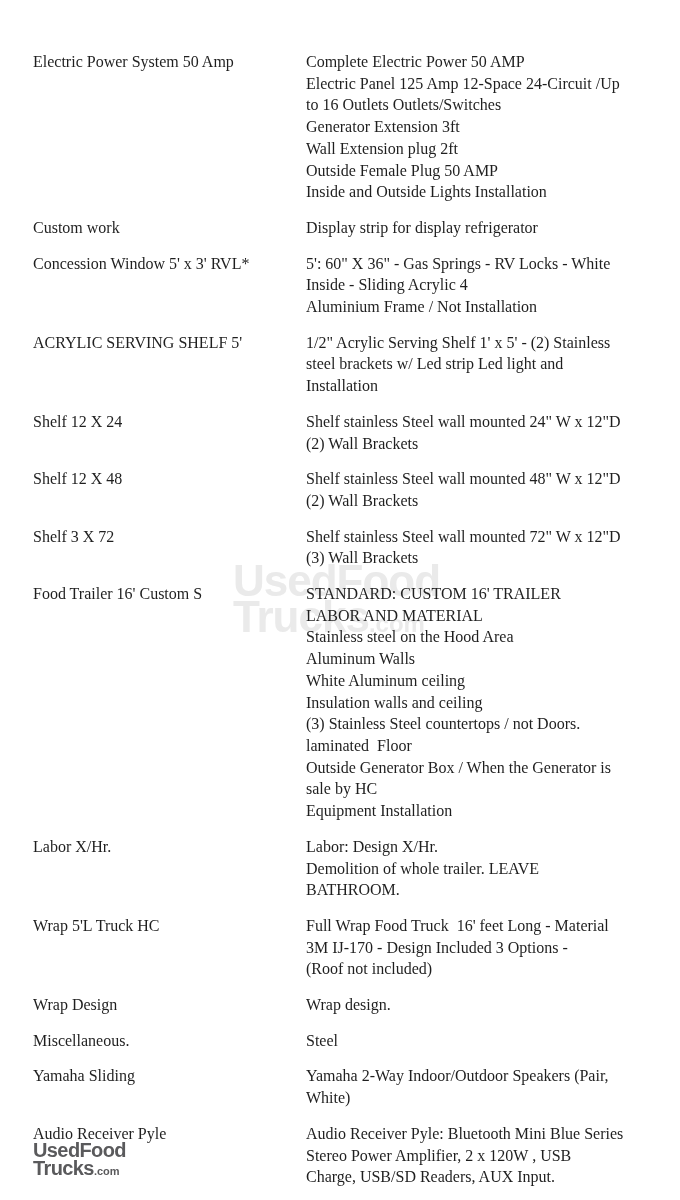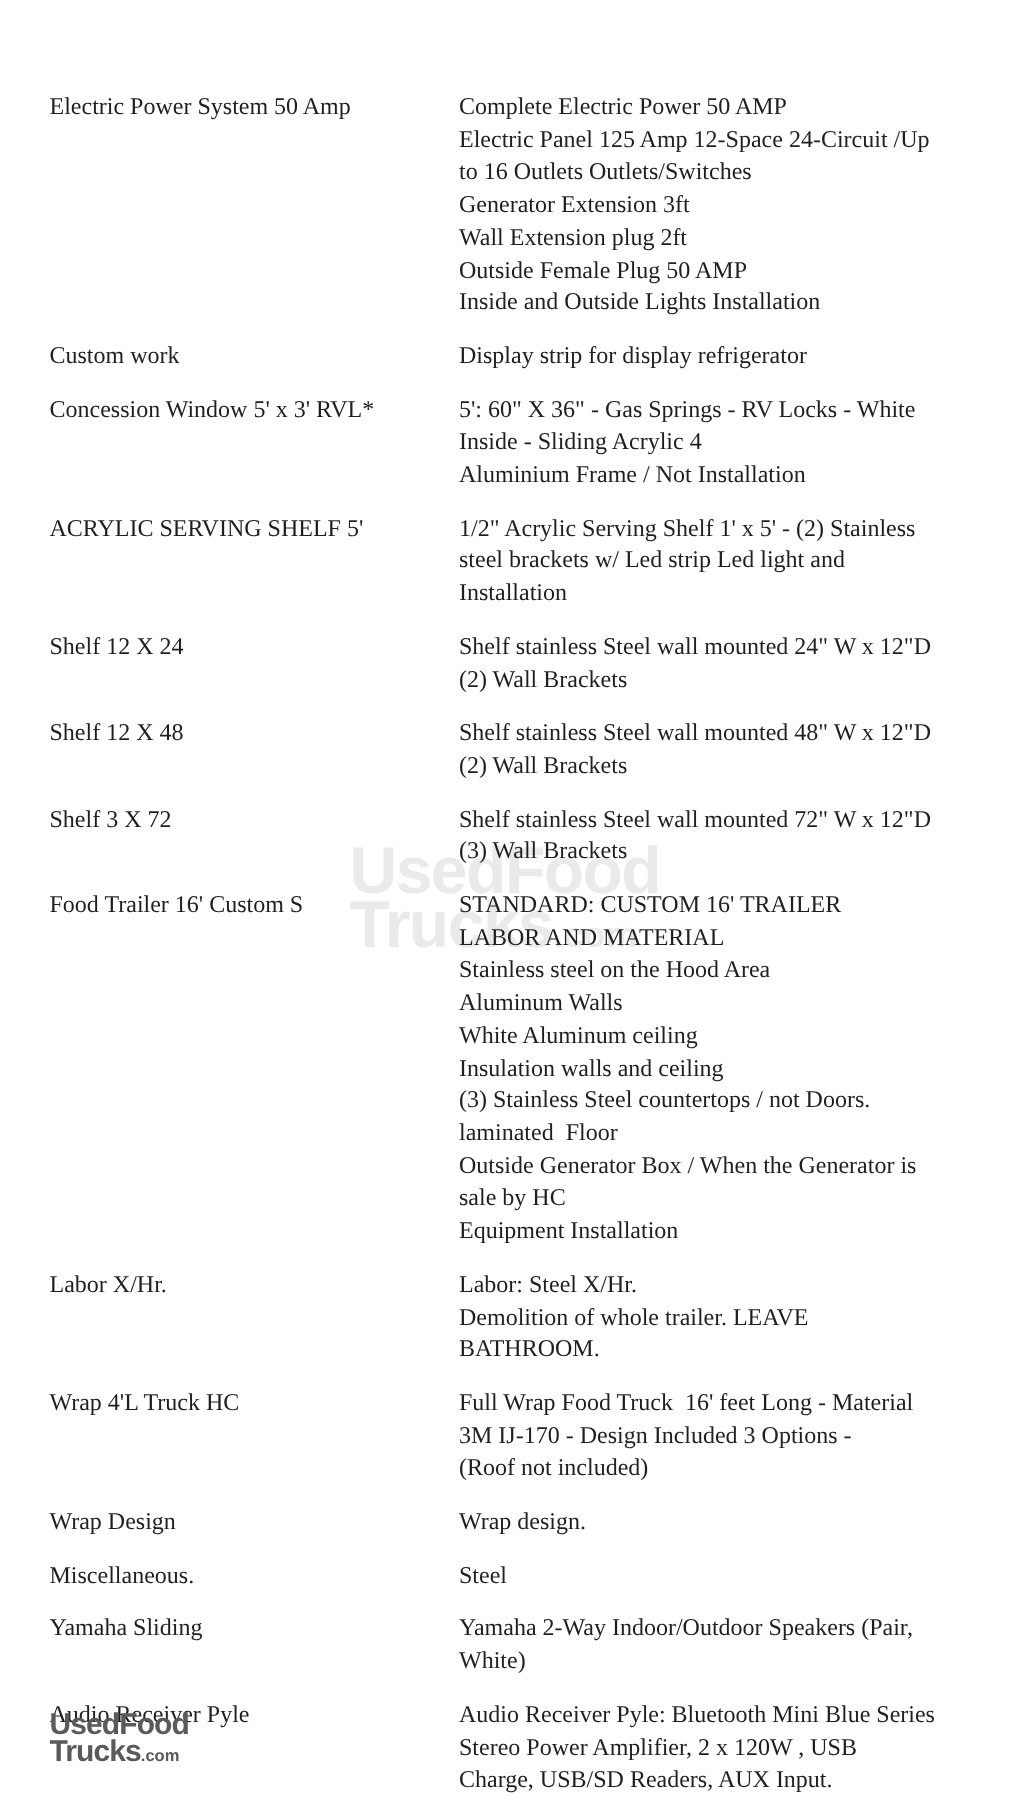--- a/index.html
+++ b/index.html
@@ -32,21 +32,21 @@
     user-select: none;
   }
   .watermark .suffix {
     font-size: 24px;
     letter-spacing: 0;
   }
   
   .rows {
     position: absolute;
     left: 33px;
-    top: 61px;
+    top: 51px;
     width: 615px;
     display: flex;
     flex-direction: column;
     gap: 14px;
     z-index: 1;
   }
   .row {
     display: flex;
     align-items: flex-start;
   }
@@ -149,27 +149,27 @@
 Insulation walls and ceiling
 (3) Stainless Steel countertops / not Doors.
 laminated  Floor
 Outside Generator Box / When the Generator is
 sale by HC
 Equipment Installation</div>
     </div>
 
     <div class="row">
       <div class="label">Labor X/Hr.</div>
-      <div class="desc">Labor: Steel X/Hr.
+      <div class="desc">Labor: Design X/Hr.
 Demolition of whole trailer. LEAVE
 BATHROOM.</div>
     </div>
 
     <div class="row">
-      <div class="label">Wrap 4'L Truck HC</div>
+      <div class="label">Wrap 5'L Truck HC</div>
       <div class="desc">Full Wrap Food Truck  16' feet Long - Material
 3M IJ-170 - Design Included 3 Options -
 (Roof not included)</div>
     </div>
 
     <div class="row">
       <div class="label">Wrap Design</div>
       <div class="desc">Wrap design.</div>
     </div>
 

